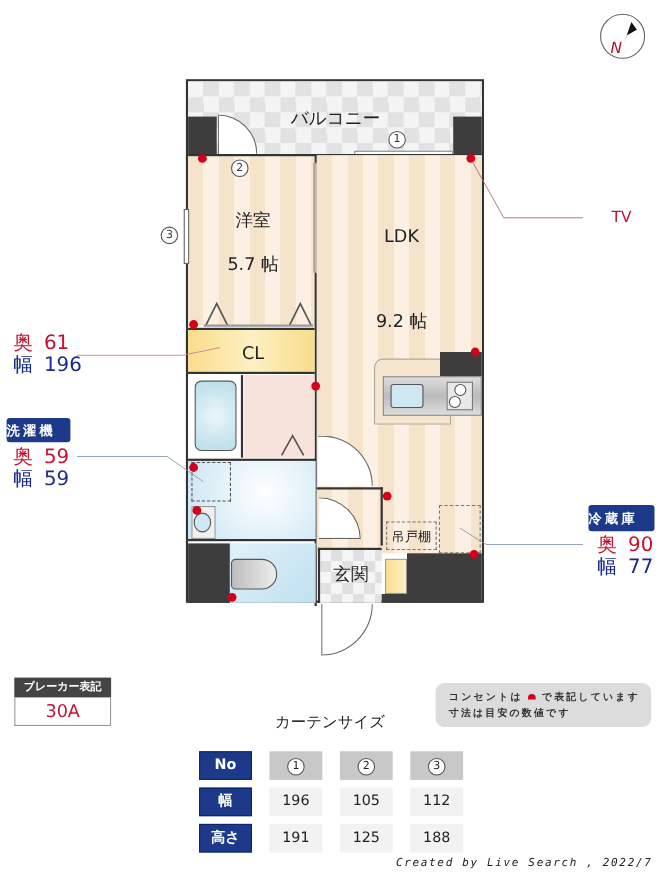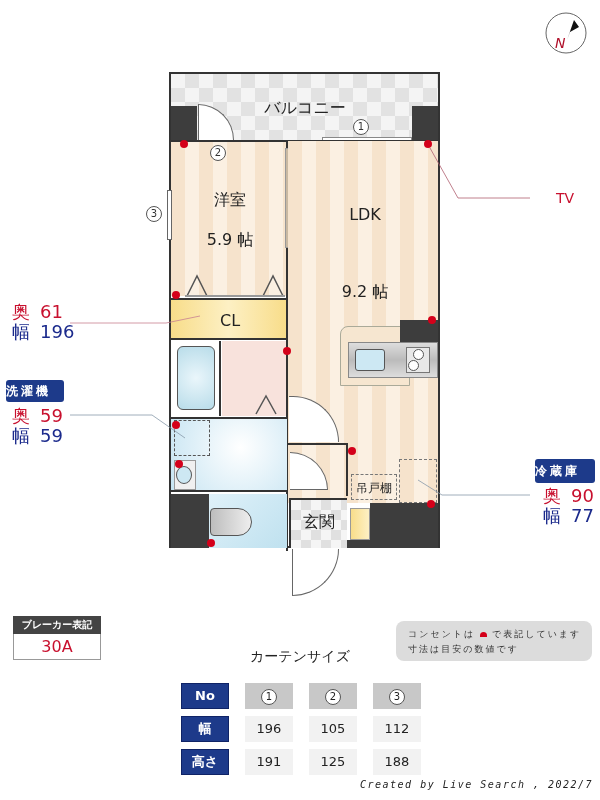--- a/index.html
+++ b/index.html
@@ -36,21 +36,21 @@
   }
   .dim-row { font-size: 18px; line-height: 20px; }
   .dim-row .k { display: inline-block; width: 28px; }
 
   
   .breaker { left: 13px; top: 616px; width: 88px; }
   .breaker-head { background: #444; color: #fff; font-size: 10px; font-weight: bold; height: 18px; line-height: 18px; text-align: center; }
   .breaker-val { border: 1px solid #999; border-top: none; height: 26px; line-height: 25px; text-align: center; font-size: 16px; color: #c8102e; }
 
   
-  .note { left: 396px; top: 621px; width: 196px; height: 40px; background: #dcdcdc; border-radius: 8px; font-size: 9px; letter-spacing: 2px; color: #333; padding: 6px 0 0 12px; line-height: 15px; }
+  .note { left: 396px; top: 621px; width: 196px; height: 40px; background: #dcdcdc; border-radius: 8px; font-size: 9px; letter-spacing: 2px; color: #333; padding: 6px 0 0 12px; line-height: 15px; font-weight: bold; }
   .note .dot { display: inline-block; width: 7px; height: 5px; background: #d4001a; border-radius: 4px 4px 0 0; vertical-align: middle; }
 
   
   .curtain-title { left: 220px; top: 648px; width: 160px; text-align: center; font-size: 14px; color: #222; }
   .ct { position: absolute; left: 181px; top: 683px; }
   .ct-row { display: flex; margin-bottom: 7px; }
   .ct-head { width: 48px; height: 26px; background: #1d3a8a; border: 1px solid #0f2366; color: #fff; font-size: 13px; font-weight: bold; text-align: center; line-height: 24px; margin-right: 16px; }
   .ct-cell { width: 48px; height: 26px; background: #f2f2f2; text-align: center; line-height: 26px; font-size: 13px; color: #222; margin-right: 16px; }
   .ct-cell.num { background: #c8c8c8; }
   .ct-cell.num span { display: inline-block; width: 16px; height: 16px; border: 1px solid #555; border-radius: 50%; background: #fff; font-size: 10px; line-height: 14px; margin-top: 5px; }
@@ -81,21 +81,21 @@
 
   <div class="abs" style="left:322px;top:137px;width:90px;height:4px;background:#fff;border:1px solid #888;"></div>
   <div class="abs circle-num" style="left:353px;top:119px;">1</div>
 
   <div class="abs stripe" style="left:171px;top:141px;width:115px;height:155px;"></div>
   <div class="abs wline" style="left:171px;top:140px;width:267px;height:2px;"></div>
   <div class="abs wline" style="left:286px;top:141px;width:2px;height:410px;"></div>
   <div class="abs" style="left:285px;top:148px;width:4px;height:100px;background:#c9b9a2;border:1px solid #999;"></div>
   <div class="abs circle-num" style="left:210px;top:145px;">2</div>
   <div class="abs room-label" style="left:190px;top:190px;width:80px;">洋室</div>
-  <div class="abs room-label" style="left:190px;top:230px;width:80px;">5.9 帖</div>
+  <div class="abs room-label" style="left:190px;top:230px;width:80px;">5.7 帖</div>
 
   <div class="abs" style="left:167px;top:190px;width:5px;height:50px;background:#fff;border:1px solid #666;"></div>
   <div class="abs circle-num" style="left:146px;top:206px;">3</div>
 
   <svg class="abs" style="left:185px;top:274px;" width="100" height="24">
     <polyline points="2,22 12,2 22,22" fill="none" stroke="#555" stroke-width="1.5"></polyline>
     <polyline points="78,22 88,2 98,22" fill="none" stroke="#555" stroke-width="1.5"></polyline>
     <line x1="0" y1="22" x2="100" y2="22" stroke="#999" stroke-width="2"></line>
   </svg>
 

